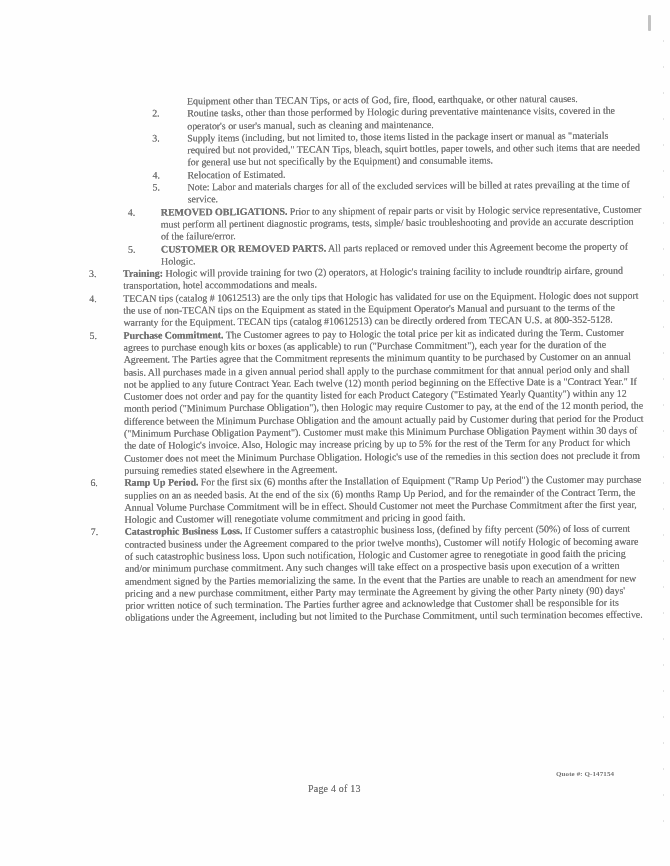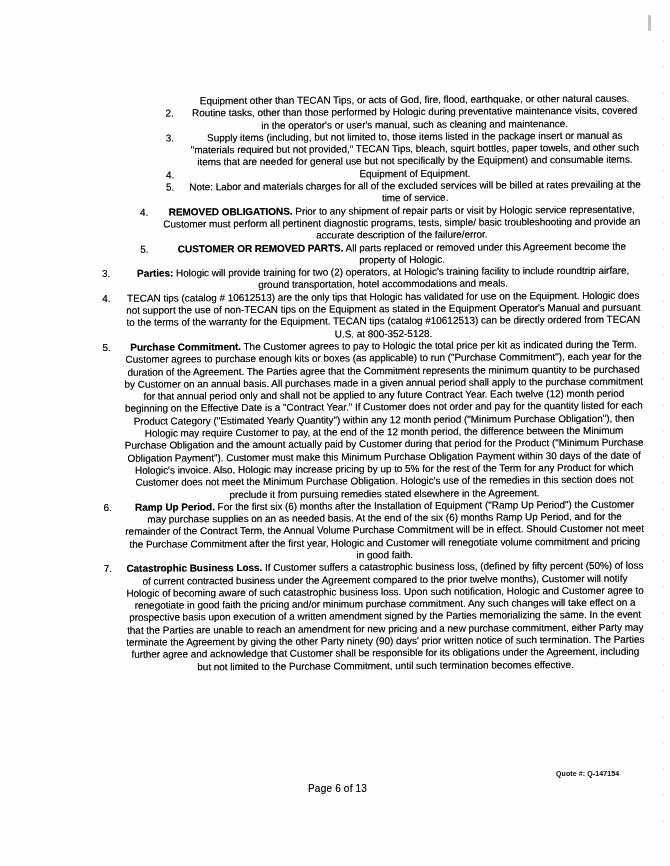--- a/index.html
+++ b/index.html
@@ -2,23 +2,22 @@
 <html><head>
 <meta charset="utf-8">
 <style>
   html, body { margin: 0; padding: 0; background: #ffffff; }
   .page {
     position: relative;
     width: 670px;
     height: 866px;
     background: #fefefe;
     overflow: hidden;
-    font-family: Liberation Sans, sans-serif;
-    color: #000000;
-    text-align: center;
+    font-family: Liberation Serif, serif;
+    color: #737373;
   }
   .content {
     position: absolute;
     left: 88px;
     top: 96px;
     width: 554px;
     font-size: 10px;
     line-height: 12.3px;
     letter-spacing: -0.05px;
     transform: rotate(-0.35deg);
@@ -94,41 +93,41 @@
       <div class="body"><b class="lead"></b><span>Routine tasks, other than those performed by Hologic during preventative maintenance visits, covered in the operator's or user's manual, such as cleaning and maintenance.</span></div>
     </div>
 
     <div class="row lvl3">
       <span class="num">3.</span>
       <div class="body"><b class="lead"></b><span>Supply items (including, but not limited to, those items listed in the package insert or manual as "materials required but not provided," TECAN Tips, bleach, squirt bottles, paper towels, and other such items that are needed for general use but not specifically by the Equipment) and consumable items.</span></div>
     </div>
 
     <div class="row lvl3">
       <span class="num">4.</span>
-      <div class="body"><b class="lead"></b><span>Equipment of Equipment.</span></div>
+      <div class="body"><b class="lead"></b><span>Relocation of Estimated.</span></div>
     </div>
 
     <div class="row lvl3">
       <span class="num">5.</span>
       <div class="body"><b class="lead"></b><span>Note:  Labor and materials charges for all of the excluded services will be billed at rates prevailing at the time of service.</span></div>
     </div>
 
     <div class="row lvl2">
       <span class="num">4.</span>
       <div class="body"><b class="lead">REMOVED OBLIGATIONS.</b><span>  Prior to any shipment of repair parts or visit by Hologic service representative, Customer must perform all pertinent diagnostic programs, tests, simple/ basic troubleshooting and provide an accurate description of the failure/error.</span></div>
     </div>
 
     <div class="row lvl2">
       <span class="num">5.</span>
       <div class="body"><b class="lead">CUSTOMER OR REMOVED PARTS.</b><span>  All parts replaced or removed under this Agreement become the property of Hologic.</span></div>
     </div>
 
     <div class="row lvl1">
       <span class="num">3.</span>
-      <div class="body"><b class="lead">Parties:</b><span> Hologic will provide training for two (2) operators, at Hologic's training facility to include roundtrip airfare, ground transportation, hotel accommodations and meals.</span></div>
+      <div class="body"><b class="lead">Training:</b><span> Hologic will provide training for two (2) operators, at Hologic's training facility to include roundtrip airfare, ground transportation, hotel accommodations and meals.</span></div>
     </div>
 
     <div class="row lvl1">
       <span class="num">4.</span>
       <div class="body"><b class="lead"></b><span>TECAN tips (catalog # 10612513) are the only tips that Hologic has validated for use on the Equipment. Hologic does not support the use of non-TECAN tips on the Equipment as stated in the Equipment Operator's Manual and pursuant to the terms of the warranty for the Equipment. TECAN tips (catalog #10612513) can be directly ordered from TECAN U.S. at 800-352-5128.</span></div>
     </div>
 
     <div class="row lvl1">
       <span class="num">5.</span>
       <div class="body"><b class="lead">Purchase Commitment.</b><span> The Customer agrees to pay to Hologic the total price per kit as indicated during the Term. Customer agrees to purchase enough kits or boxes (as applicable) to run ("Purchase Commitment"), each year for the duration of the Agreement. The Parties agree that the Commitment represents the minimum quantity to be purchased by Customer on an annual basis.  All purchases made in a given annual period shall apply to the purchase commitment for that annual period only and shall not be applied to any future Contract Year.  Each twelve (12) month period beginning on the Effective Date is a "Contract Year." If Customer does not order and pay for the quantity listed for each Product Category ("Estimated Yearly Quantity") within any 12 month period ("Minimum Purchase Obligation"), then Hologic may require Customer to pay, at the end of the 12 month period, the difference between the Minimum Purchase Obligation and the amount actually paid by Customer during that period for the Product ("Minimum Purchase Obligation Payment"). Customer must make this Minimum Purchase Obligation Payment within 30 days of the date of Hologic's invoice.   Also, Hologic may increase pricing by up to 5% for the rest of the Term for any Product for which Customer does not meet the Minimum Purchase Obligation.  Hologic's use of the remedies in this section does not preclude it from pursuing remedies stated elsewhere in the Agreement.</span></div>
@@ -140,15 +139,15 @@
     </div>
 
     <div class="row lvl1">
       <span class="num">7.</span>
       <div class="body"><b class="lead">Catastrophic Business Loss.</b><span> If Customer suffers a catastrophic business loss, (defined by fifty percent (50%) of loss of current contracted business under the Agreement compared to the prior twelve months), Customer will notify Hologic of becoming aware of such catastrophic business loss. Upon such notification, Hologic and Customer agree to renegotiate in good faith the pricing and/or minimum purchase commitment. Any such changes will take effect on a prospective basis upon execution of a written amendment signed by the Parties memorializing the same.  In the event that the Parties are unable to reach an amendment for new pricing and a new purchase commitment, either Party may terminate the Agreement by giving the other Party ninety (90) days' prior written notice of such termination.   The Parties further agree and acknowledge that Customer shall be responsible for its obligations under the Agreement, including but not limited to the Purchase Commitment, until such termination becomes effective.</span></div>
     </div>
 
   </div>
 
   <div class="footer-quote">Quote #: Q-147154</div>
-  <div class="footer-page">Page 6 of 13</div>
+  <div class="footer-page">Page 4 of 13</div>
 
 </div>
 
 </body></html>

